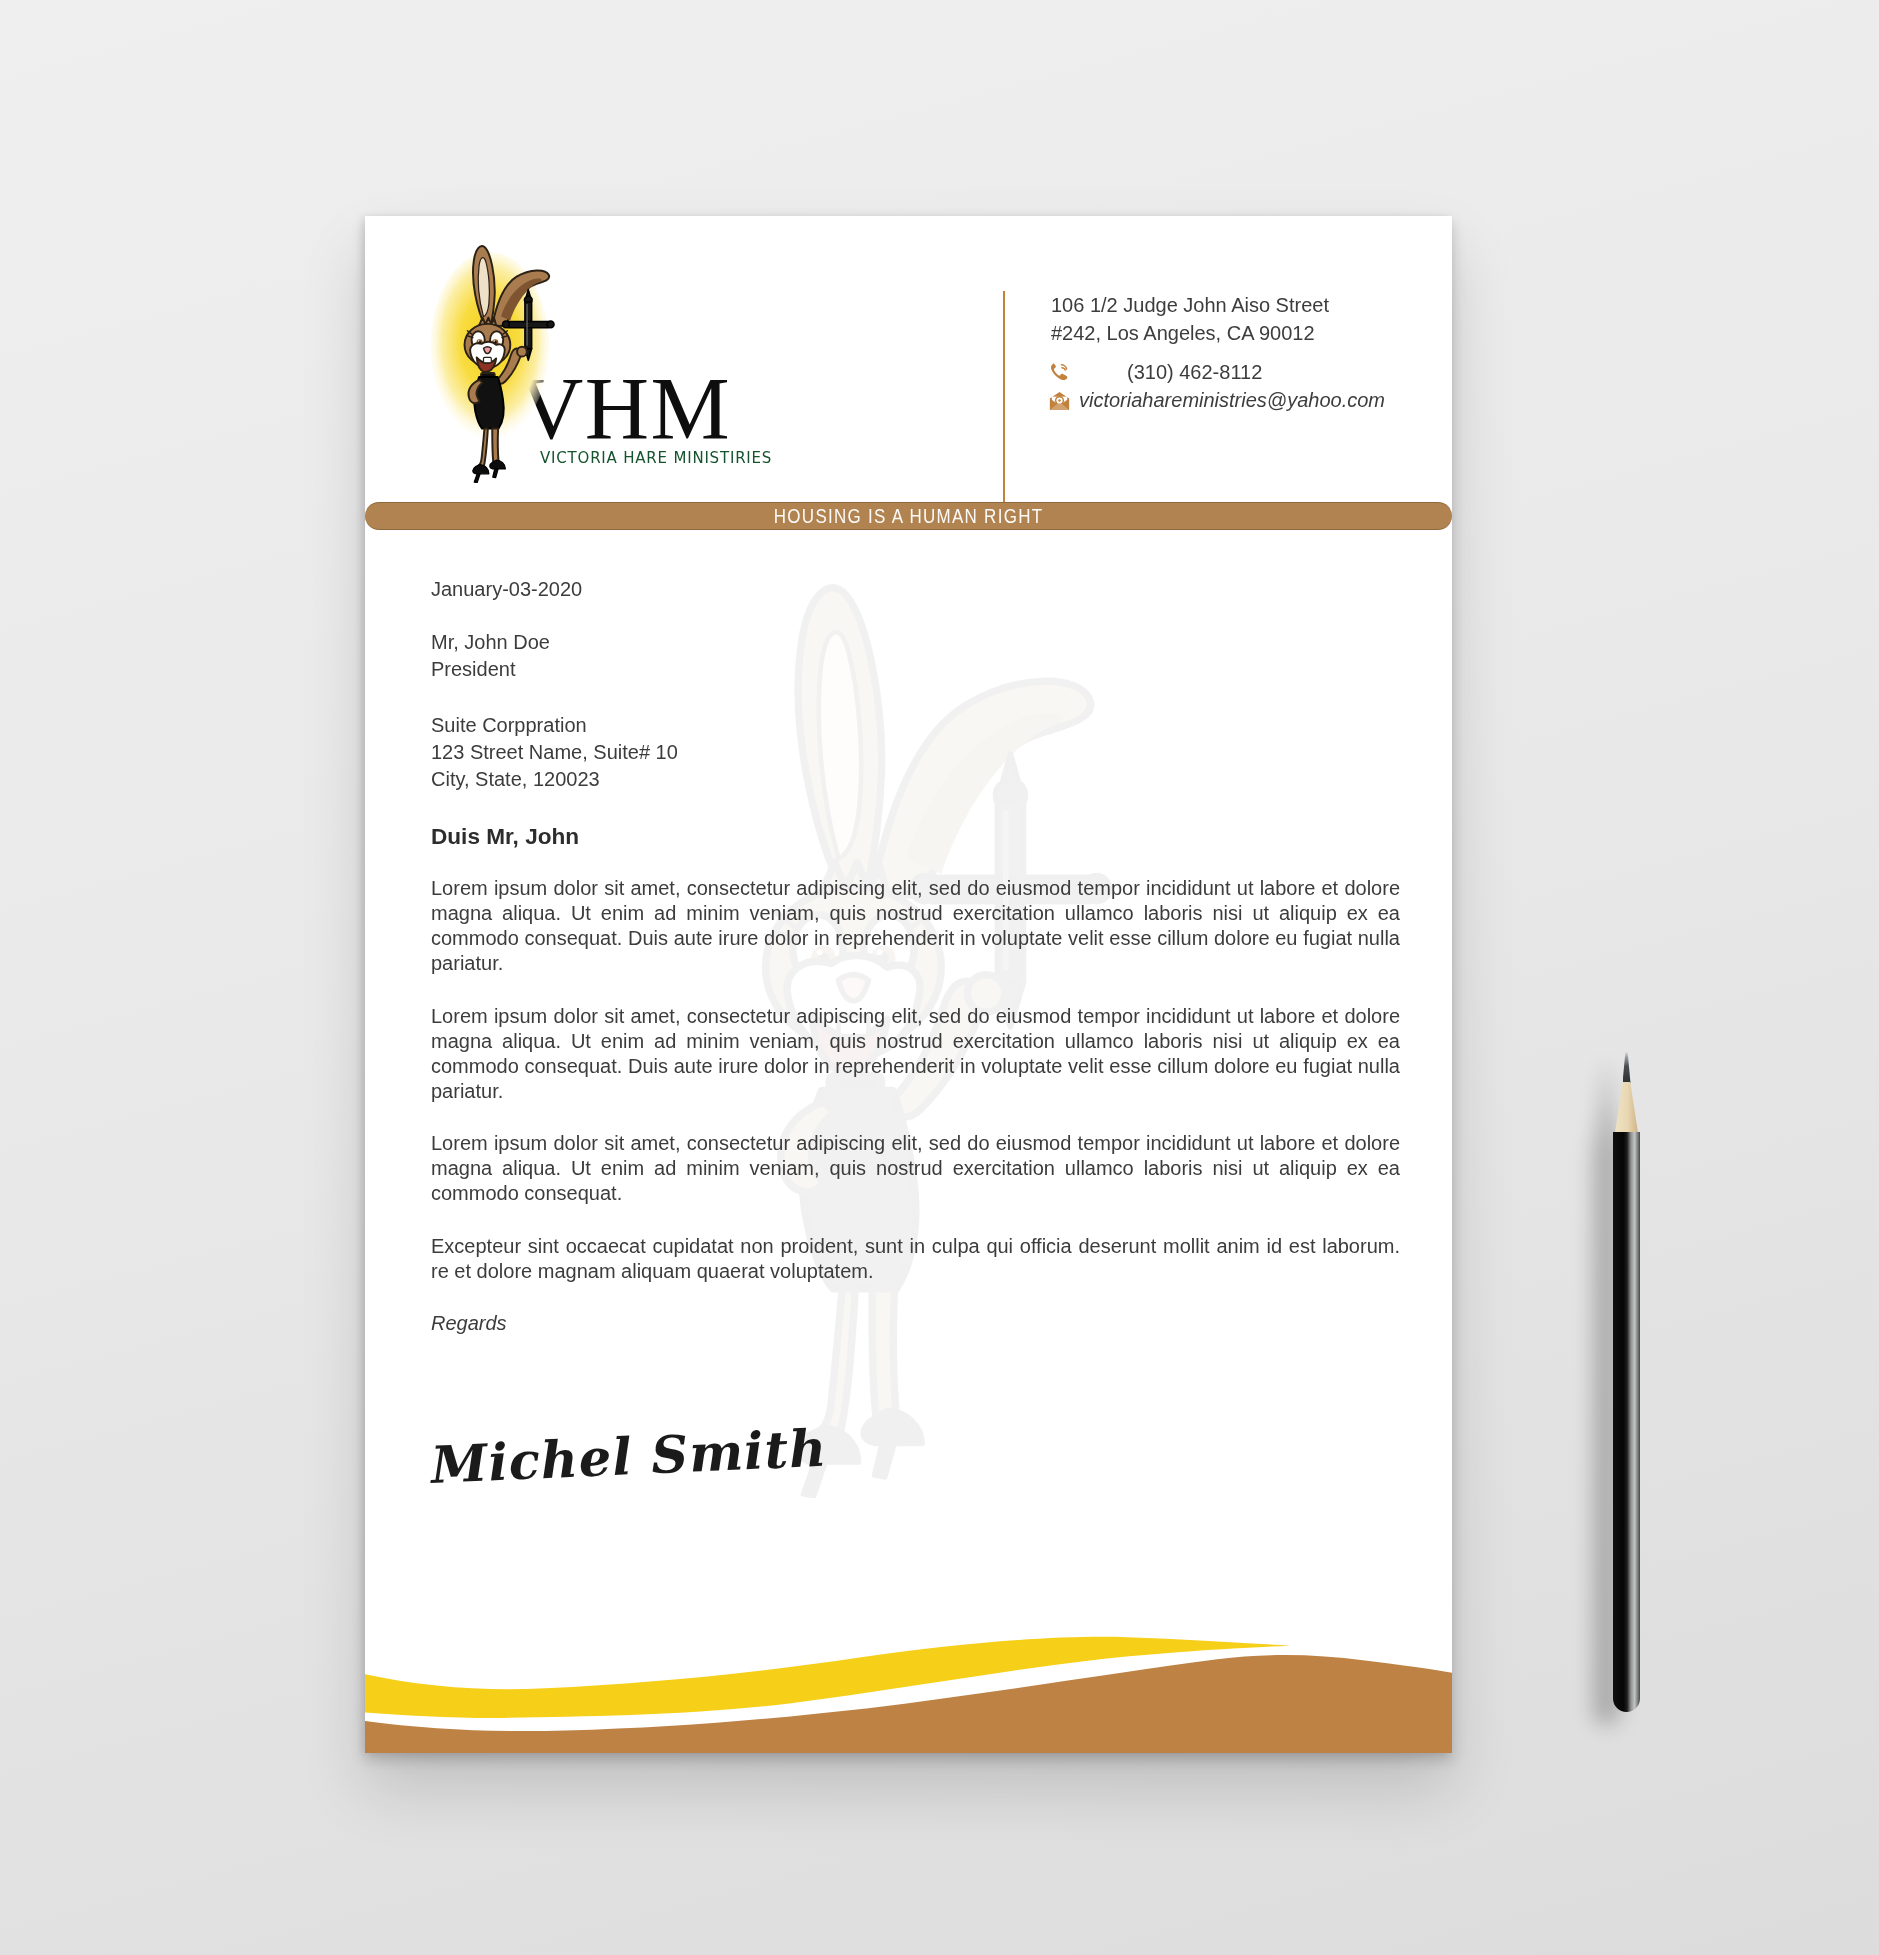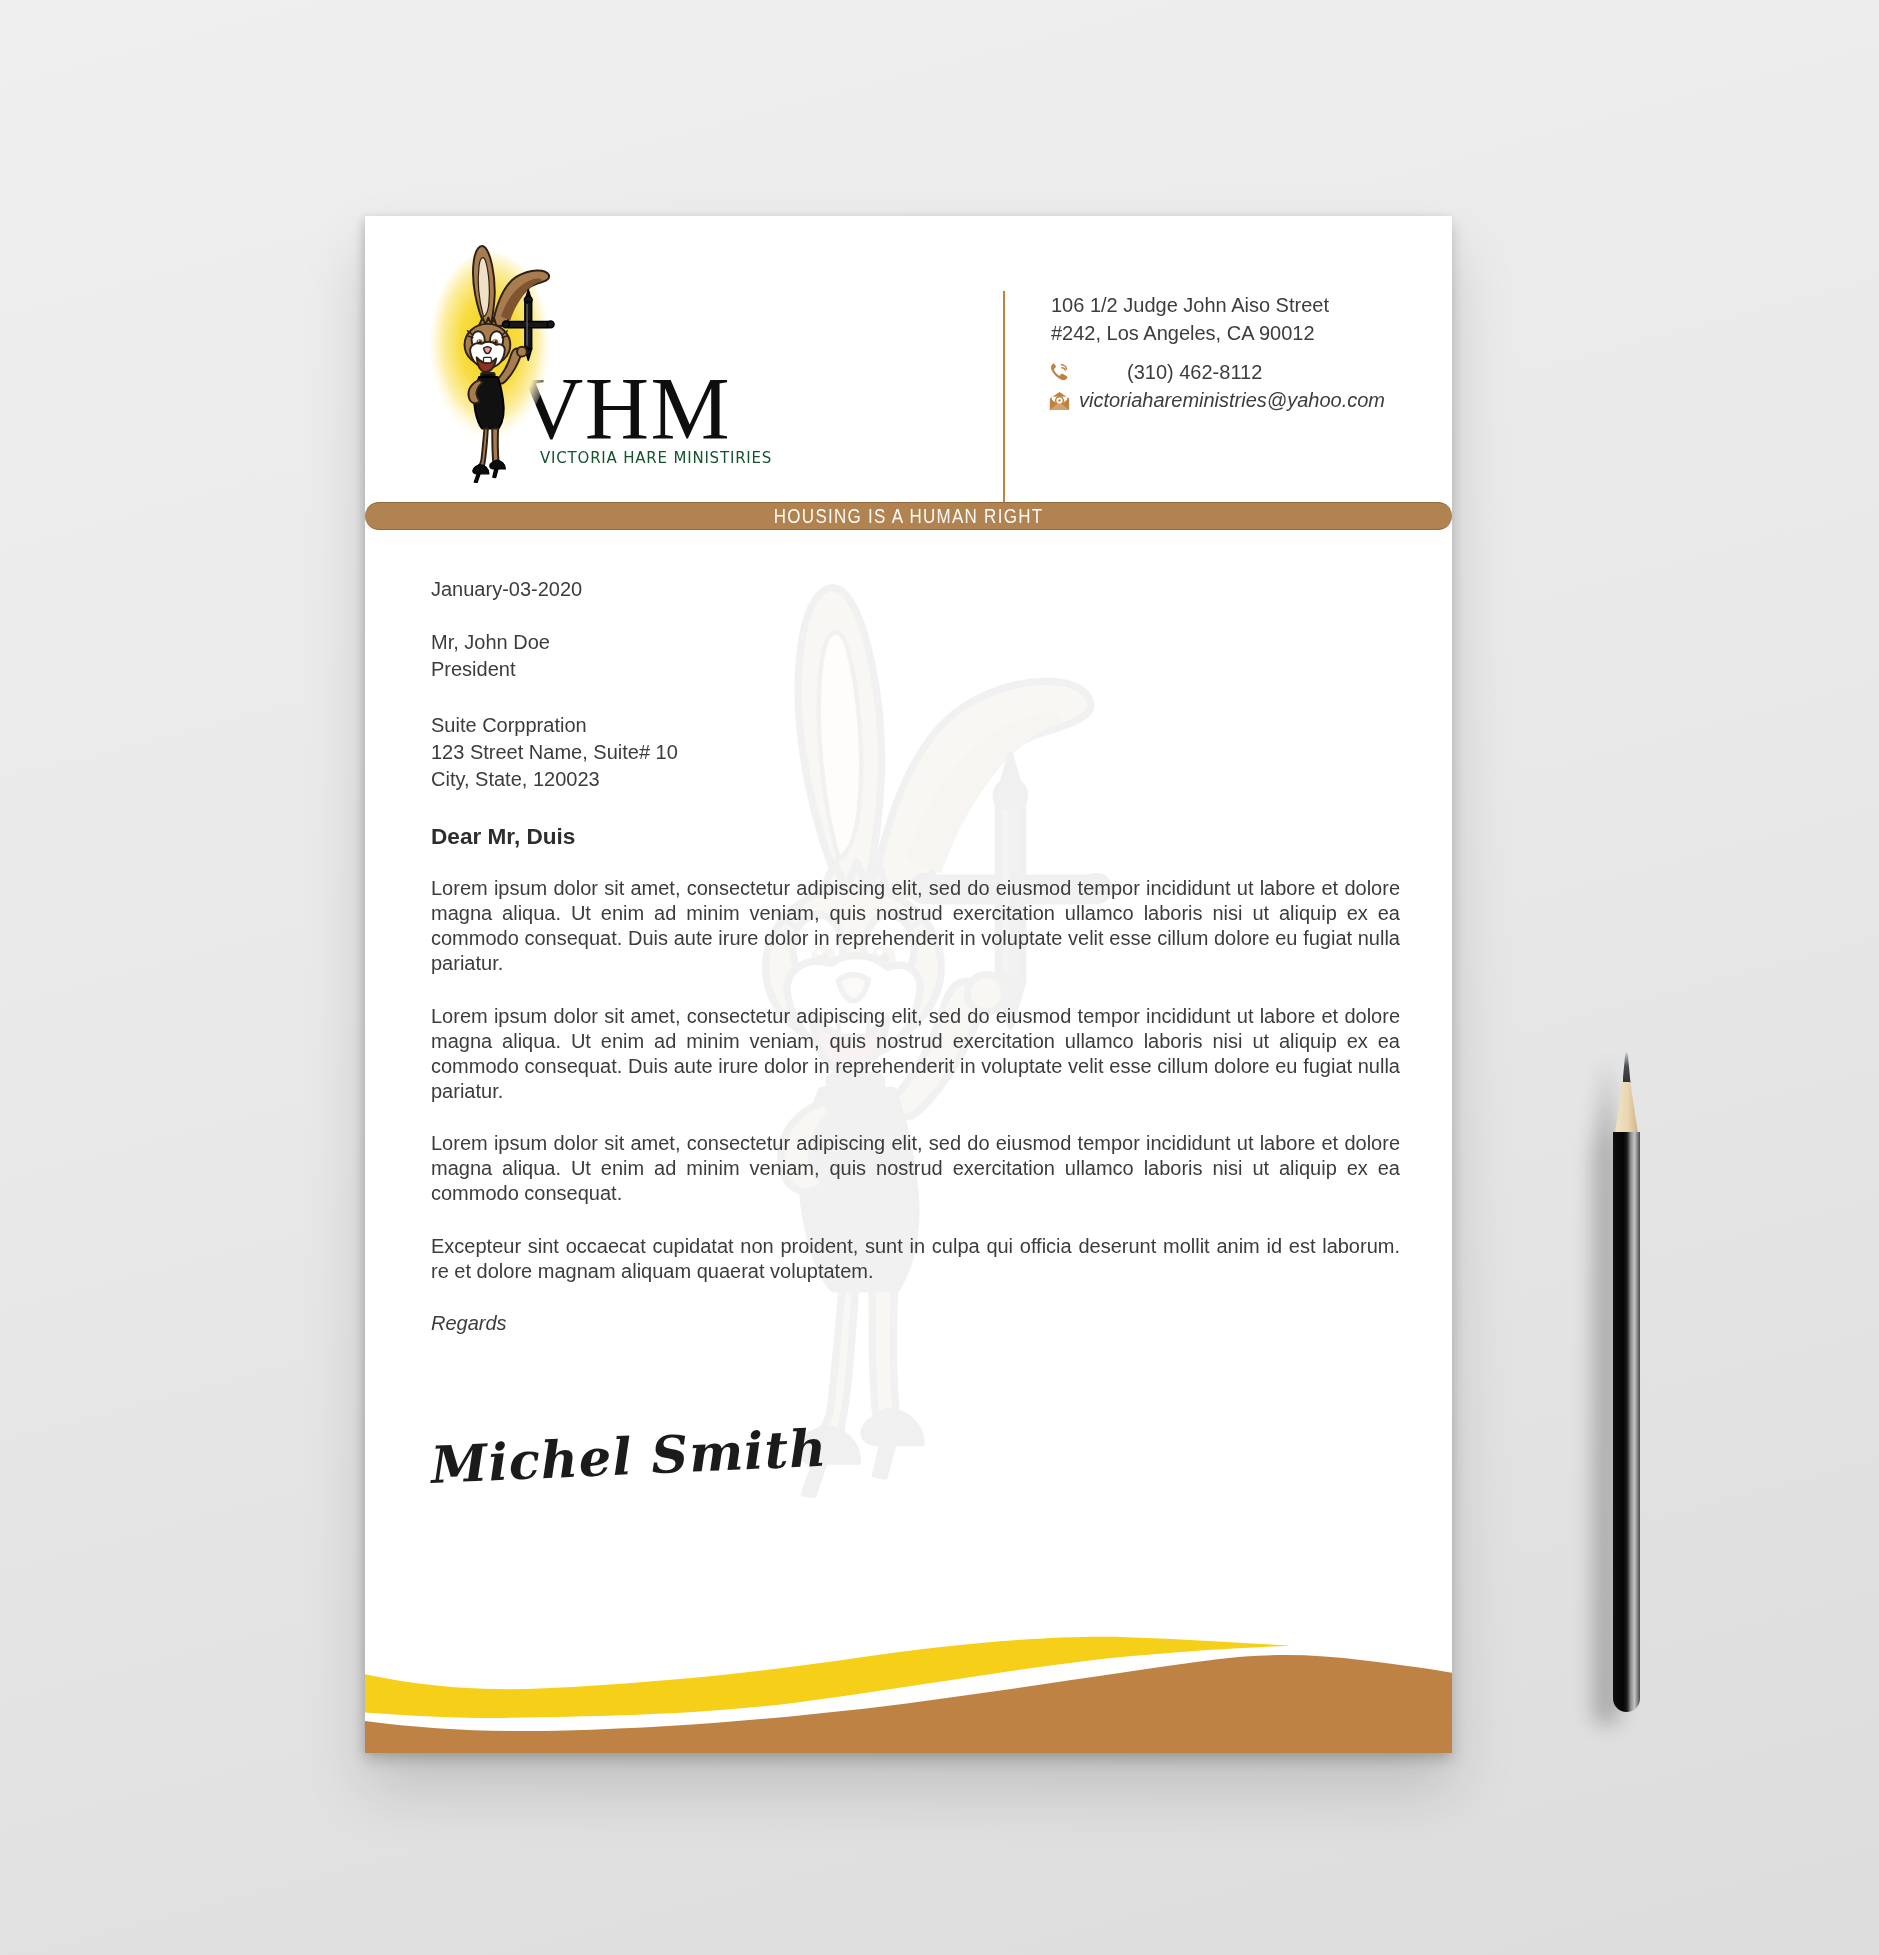--- a/index.html
+++ b/index.html
@@ -217,21 +217,21 @@
       <div class="date">January-03-2020</div>
       <div class="recipient">
         <div>Mr, John Doe</div>
         <div>President</div>
       </div>
       <div class="company">
         <div>Suite Corppration</div>
         <div>123 Street Name, Suite# 10</div>
         <div>City, State, 120023</div>
       </div>
-      <div class="salutation">Dear Mr, Duis</div>
+      <div class="salutation">Duis Mr, John</div>
       <div class="paragraphs" id="paragraphs">
           <p>Lorem ipsum dolor sit amet, consectetur adipiscing elit, sed do eiusmod tempor incididunt ut labore et dolore magna aliqua. Ut enim ad minim veniam, quis nostrud exercitation ullamco laboris nisi ut aliquip ex ea commodo consequat. Duis aute irure dolor in reprehenderit in voluptate velit esse cillum dolore eu fugiat nulla pariatur.</p>
           <p>Lorem ipsum dolor sit amet, consectetur adipiscing elit, sed do eiusmod tempor incididunt ut labore et dolore magna aliqua. Ut enim ad minim veniam, quis nostrud exercitation ullamco laboris nisi ut aliquip ex ea commodo consequat. Duis aute irure dolor in reprehenderit in voluptate velit esse cillum dolore eu fugiat nulla pariatur.</p>
           <p>Lorem ipsum dolor sit amet, consectetur adipiscing elit, sed do eiusmod tempor incididunt ut labore et dolore magna aliqua. Ut enim ad minim veniam, quis nostrud exercitation ullamco laboris nisi ut aliquip ex ea commodo consequat.</p>
           <p>Excepteur sint occaecat cupidatat non proident, sunt in culpa qui officia deserunt mollit anim id est laborum. re et dolore magnam aliquam quaerat voluptatem.</p>
         </div>
       <div class="closing">Regards</div>
       <div class="signature">Michel Smith</div>
     </div>
 

